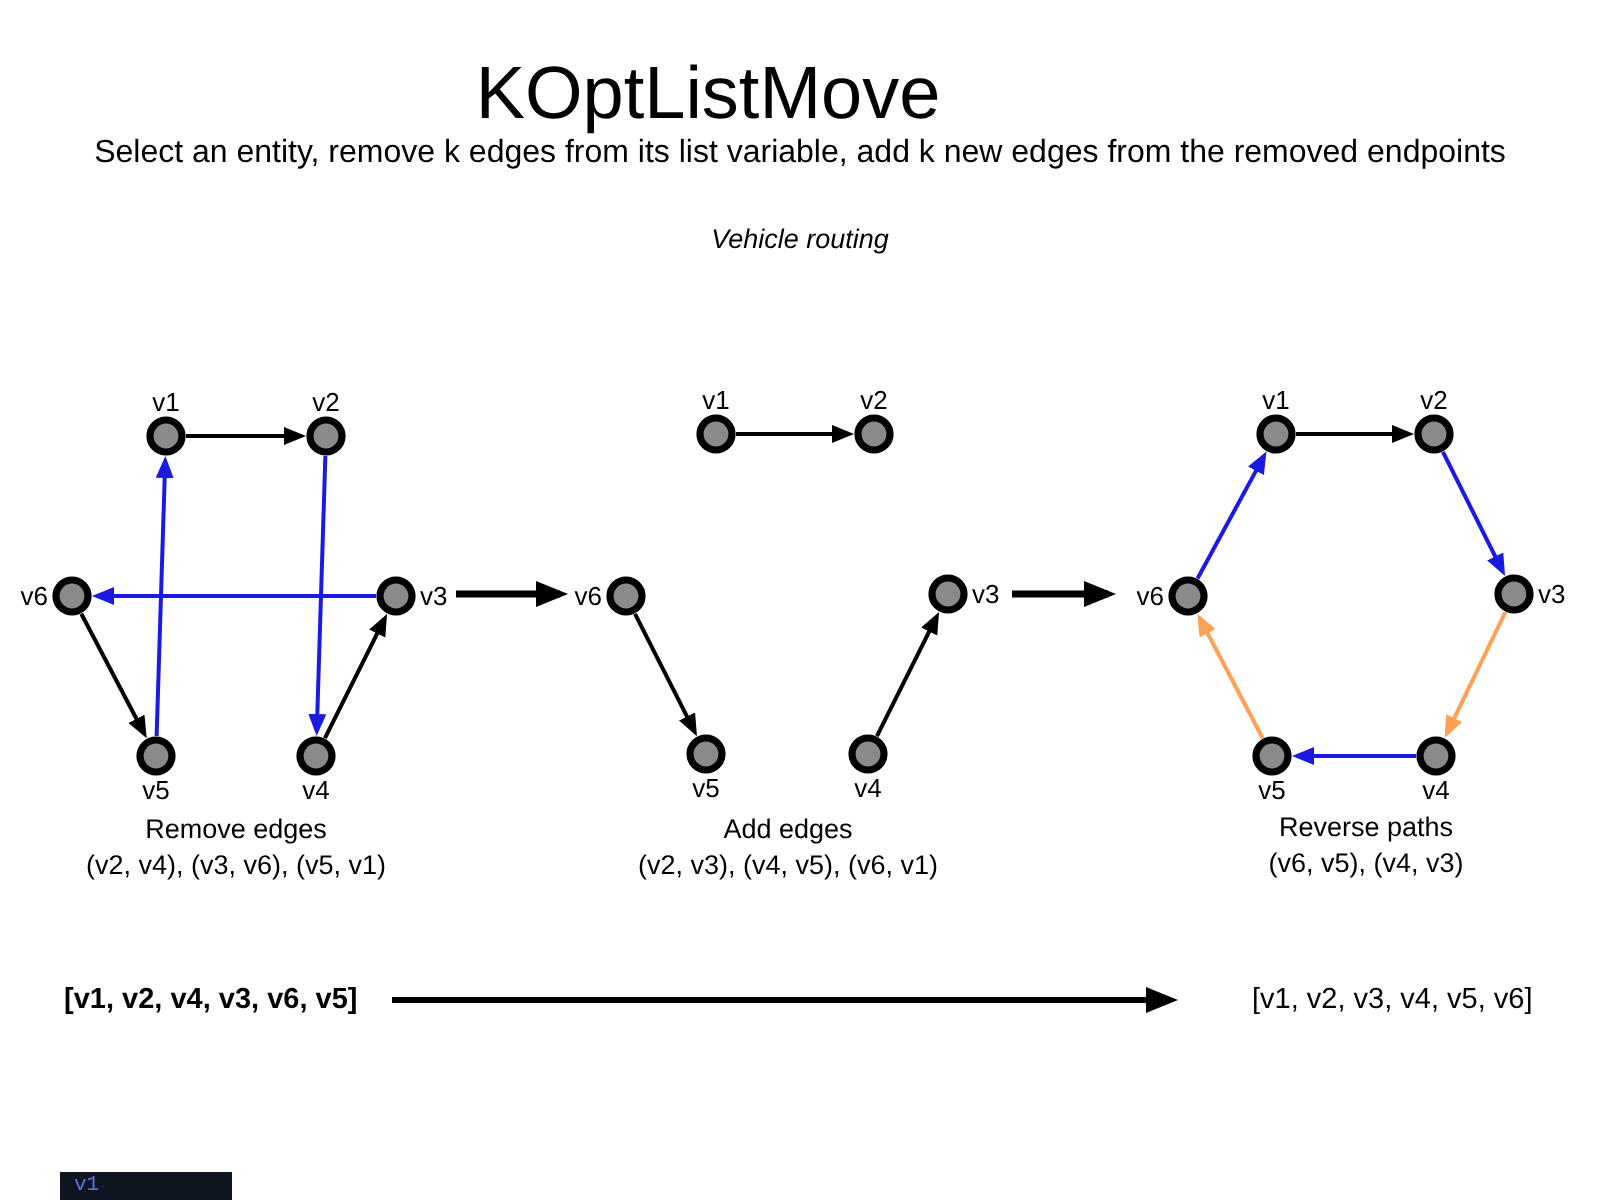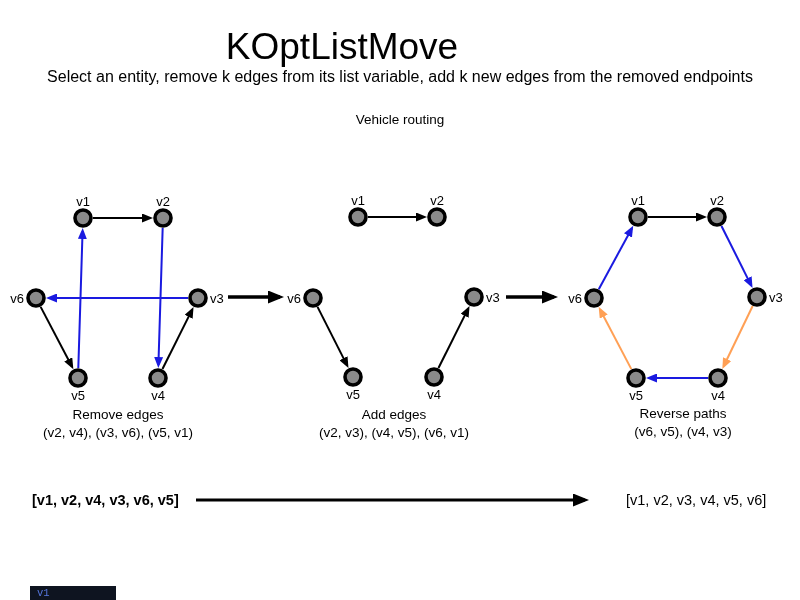--- a/index.html
+++ b/index.html
@@ -1,23 +1,23 @@
 <!DOCTYPE html>
 <html><head>
 <meta charset="utf-8">
 <style>
   html,body{margin:0;padding:0;}
   #stage{
     position:relative;width:800px;height:600px;background:#ffffff;overflow:hidden;
     font-family:"Liberation Sans",sans-serif;color:#000;
   }
   .abs{position:absolute;}
-  #title{top:25px;left:0;width:684px;text-align:center;font-size:37px;line-height:44px;font-weight:400;}
+  #title{top:25px;left:12px;width:684px;text-align:center;font-size:37px;line-height:44px;font-weight:400;}
   #subtitle{top:68px;left:0;width:800px;text-align:center;font-size:16px;line-height:17px;}
-  #section-label{top:111px;left:0;width:800px;text-align:center;font-size:13.5px;line-height:17px;}
+  #section-label{top:111px;left:0;width:800px;text-align:center;font-size:13.5px;line-height:17px;font-style:italic;}
   #footer-before{top:492px;left:32px;font-size:14.5px;line-height:17px;font-weight:bold;}
   #footer-after{top:492px;left:593px;font-size:14.5px;line-height:17px;margin-left:33px;}
   #code-bar{
     top:586px;left:30px;width:86px;height:14px;background:#0e1420;
     font-family:"Liberation Mono",monospace;font-size:10.5px;line-height:14px;
     padding-left:7px;box-sizing:border-box;color:#5577dd;
   }
   svg text{font-family:"Liberation Sans",sans-serif;fill:#000;}
   #diagram{position:absolute;top:0;left:0;}
 </style>

